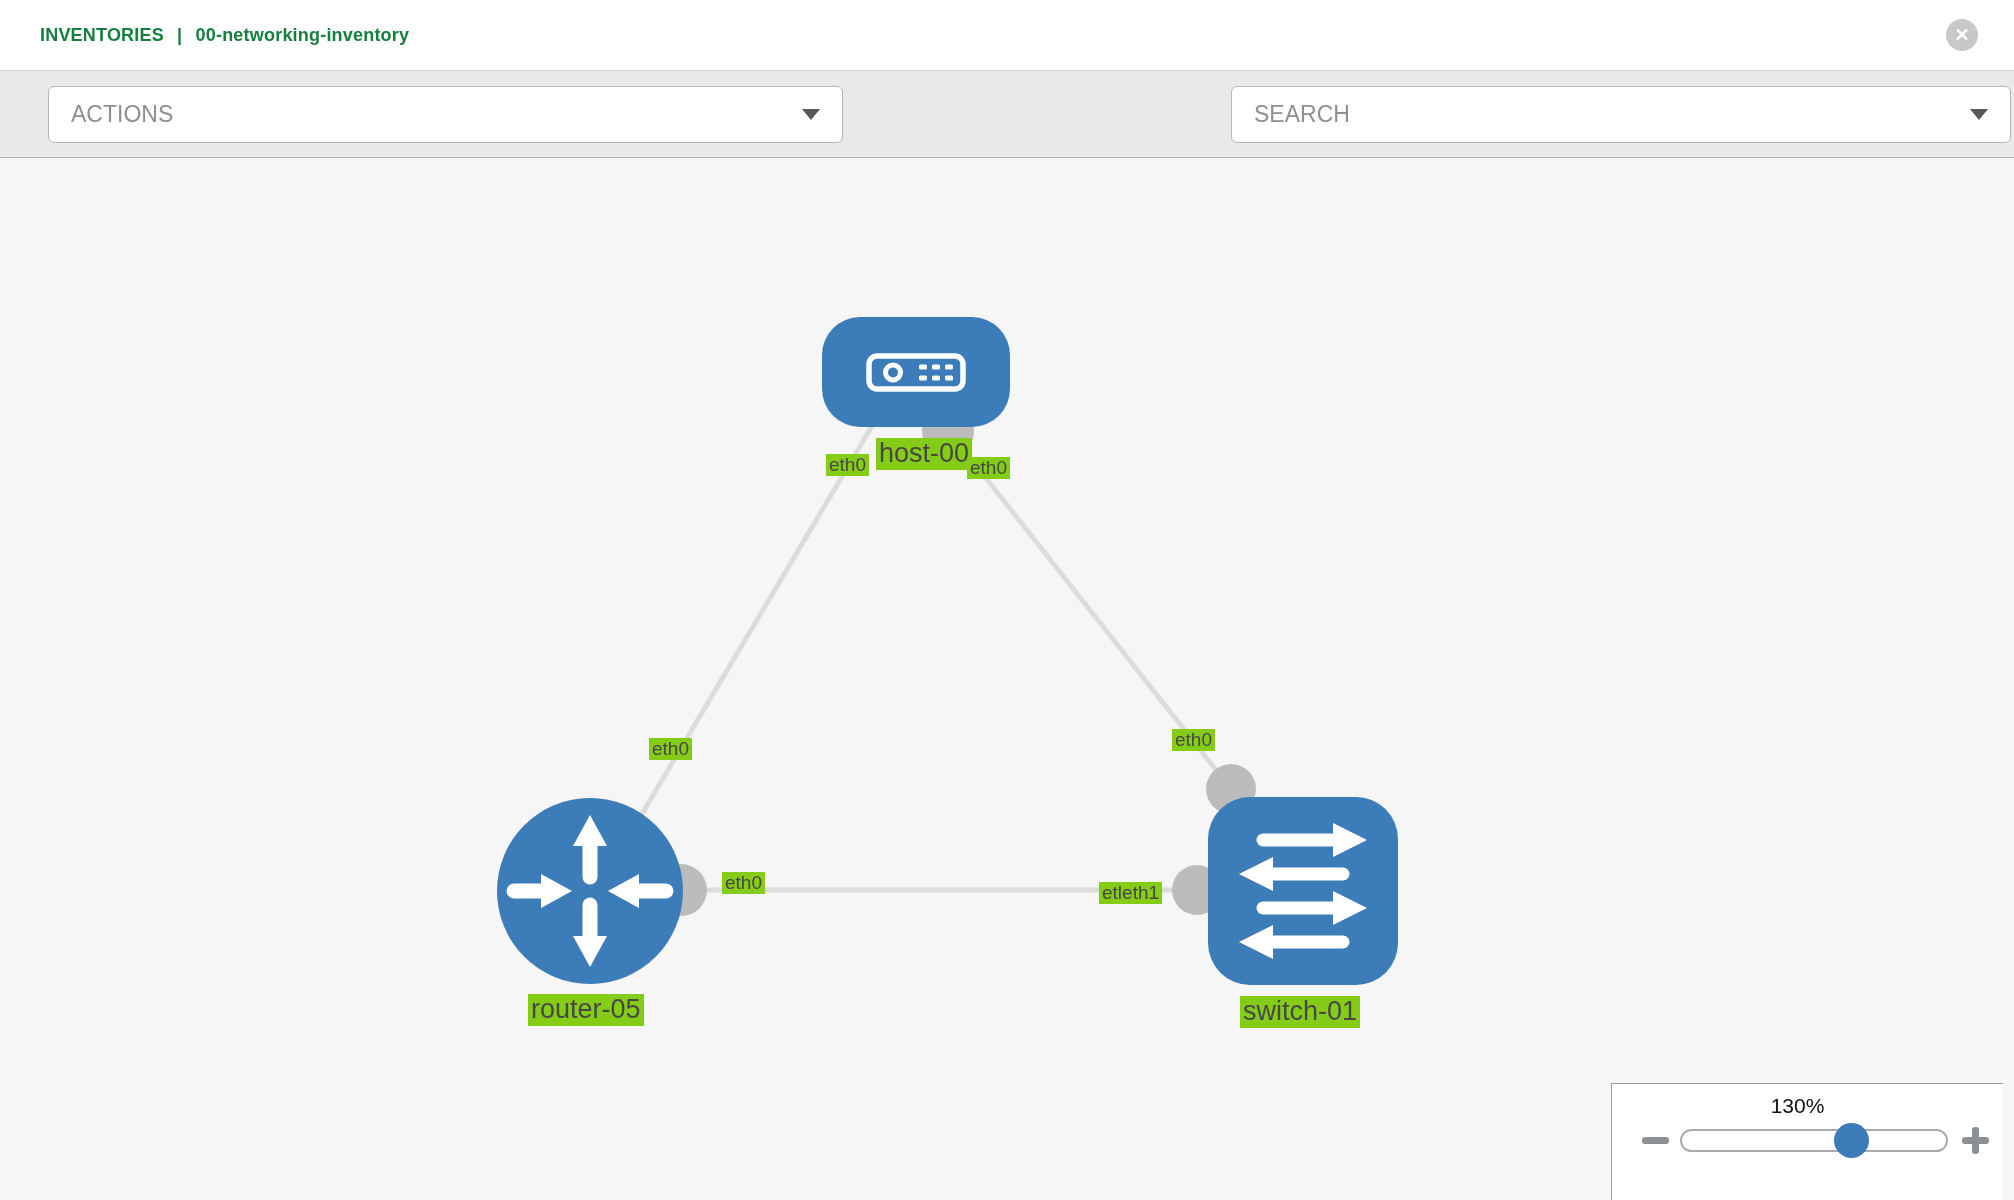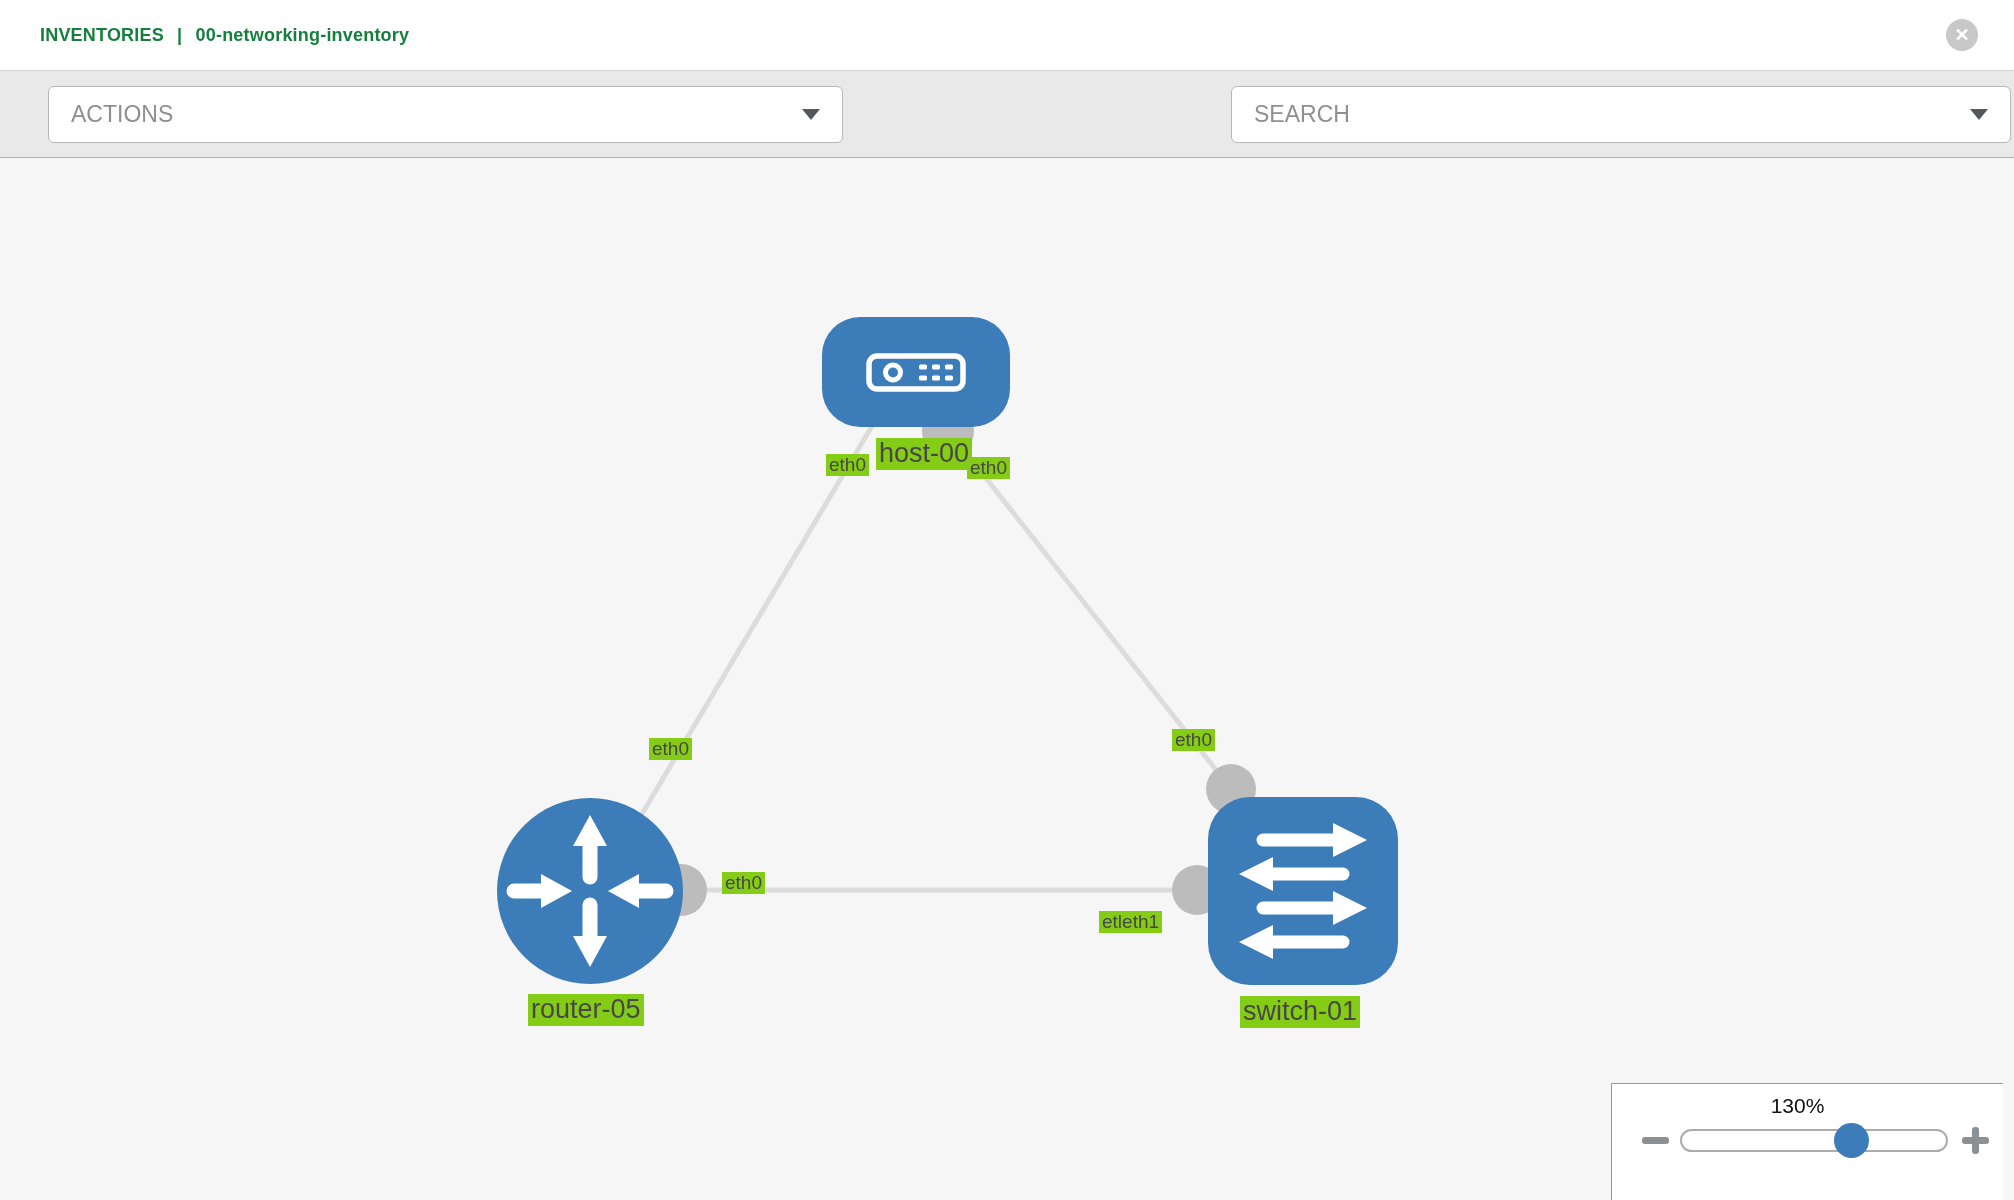--- a/index.html
+++ b/index.html
@@ -155,21 +155,21 @@
 
   <div class="chip node-lbl" style="left:864px; top:280px;margin-left:12px;">host-00</div>
   <div class="chip node-lbl" style="left:528px; top:836px;">router-05</div>
   <div class="chip node-lbl" style="left:1240px; top:838px;">switch-01</div>
 
   <div class="chip if-lbl" style="left:826px; top:296px;">eth0</div>
   <div class="chip if-lbl" style="left:967px; top:299px;">eth0</div>
   <div class="chip if-lbl" style="left:649px; top:580px;">eth0</div>
   <div class="chip if-lbl" style="left:1172px; top:571px;">eth0</div>
   <div class="chip if-lbl" style="left:722px; top:714px;">eth0</div>
-  <div class="chip if-lbl" style="left:1099px; top:753px;">etleth1</div>
+  <div class="chip if-lbl" style="left:1099px; top:724px;">etleth1</div>
 
   <div class="zoom-panel">
     <div class="zoom-level">130%</div>
     <div class="zoom-minus"></div>
     <div class="zoom-track"></div>
     <div class="zoom-handle"></div>
     <div class="zoom-plus">
       <div class="h"></div>
       <div class="v"></div>
     </div>

